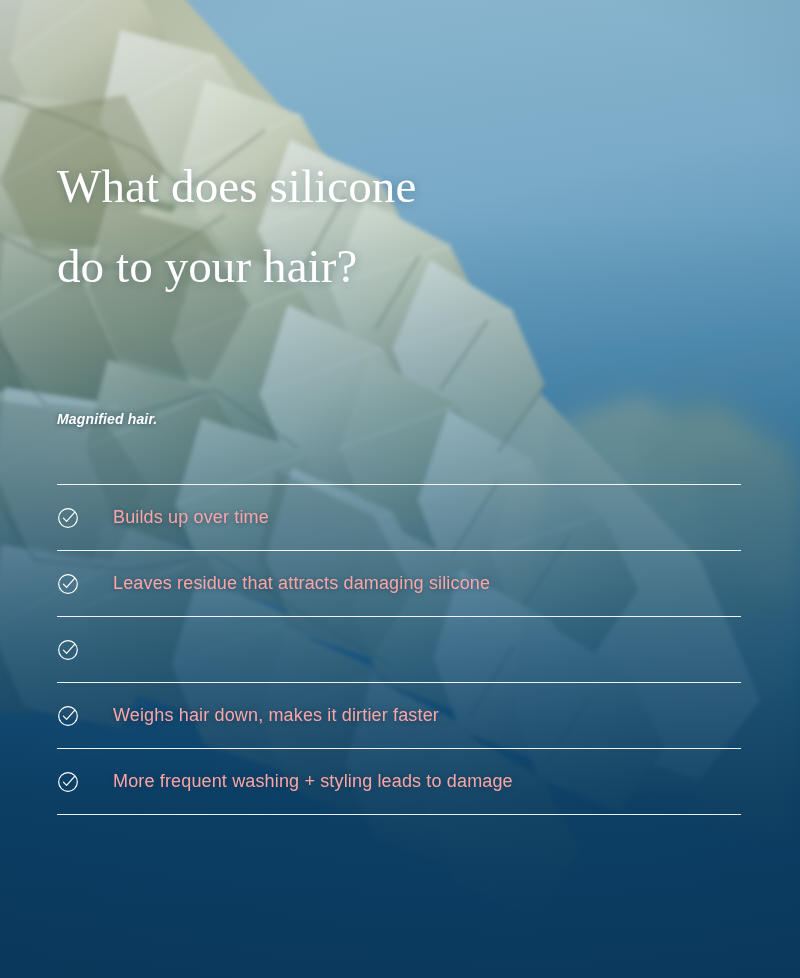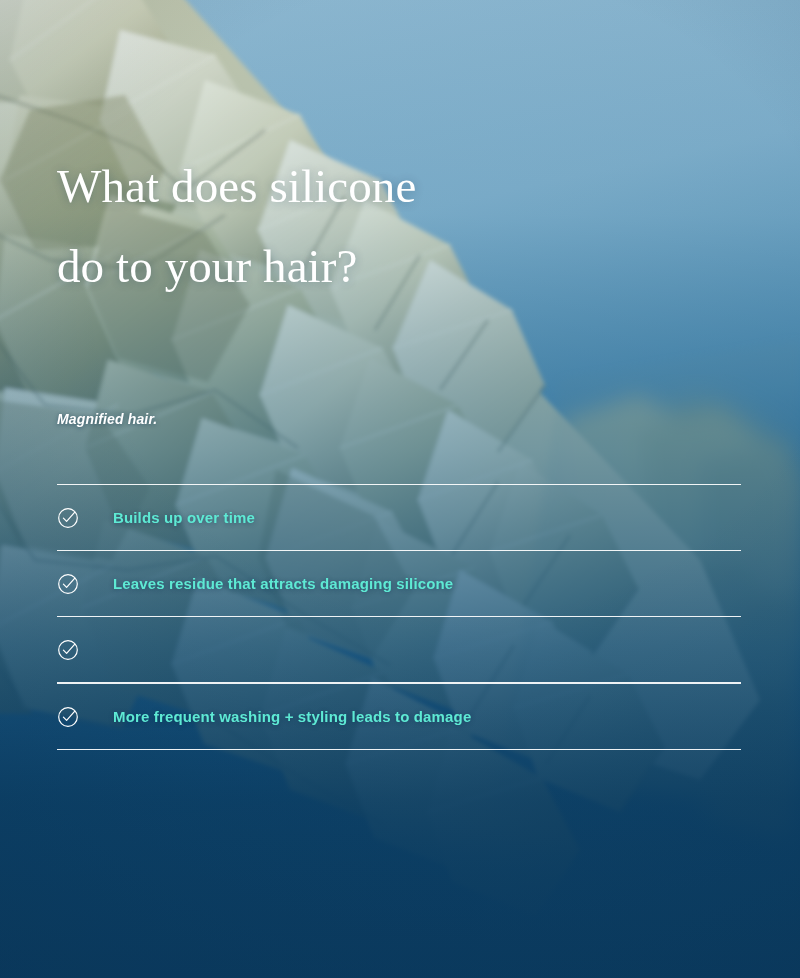--- a/index.html
+++ b/index.html
@@ -84,23 +84,23 @@
     height:65px;
   }
   .check-wrap {
     width:56px;
     flex:0 0 56px;
     display:flex;
     align-items:center;
   }
   .check-wrap svg { display:block; overflow:visible; }
   .row-label {
-    font-size:15px;
-    font-weight:700;
-    color:#5eead4;
+    font-size:18px;
+    font-weight:400;
+    color:#fca5a5;
     letter-spacing:0.15px;
     text-shadow:0 1px 5px rgba(10,45,75,0.45);
     white-space:nowrap;
   }
 </style>
 </head>
 <body>
 
 <div id="stage">
 
@@ -326,20 +326,29 @@
         <span class="check-wrap">
           <svg width="22" height="22" viewBox="0 0 22 22">
             <circle cx="11" cy="11" r="9.3" fill="none" stroke="#ffffff" stroke-width="1.2"></circle>
             <path d="M6.4 11.1 L9.6 14.4 L17.6 5.4" fill="none" stroke="#ffffff" stroke-width="1.2" stroke-linecap="round" stroke-linejoin="round"></path>
           </svg>
         </span>
       </div>
 
       <div class="rule"></div>
 
+      <div class="row">
+        <span class="check-wrap">
+          <svg width="22" height="22" viewBox="0 0 22 22">
+            <circle cx="11" cy="11" r="9.3" fill="none" stroke="#ffffff" stroke-width="1.2"></circle>
+            <path d="M6.4 11.1 L9.6 14.4 L17.6 5.4" fill="none" stroke="#ffffff" stroke-width="1.2" stroke-linecap="round" stroke-linejoin="round"></path>
+          </svg>
+        </span>
+        <span class="row-label">Weighs hair down, makes it dirtier faster</span>
+      </div>
 
       <div class="rule"></div>
 
       <div class="row">
         <span class="check-wrap">
           <svg width="22" height="22" viewBox="0 0 22 22">
             <circle cx="11" cy="11" r="9.3" fill="none" stroke="#ffffff" stroke-width="1.2"></circle>
             <path d="M6.4 11.1 L9.6 14.4 L17.6 5.4" fill="none" stroke="#ffffff" stroke-width="1.2" stroke-linecap="round" stroke-linejoin="round"></path>
           </svg>
         </span>

